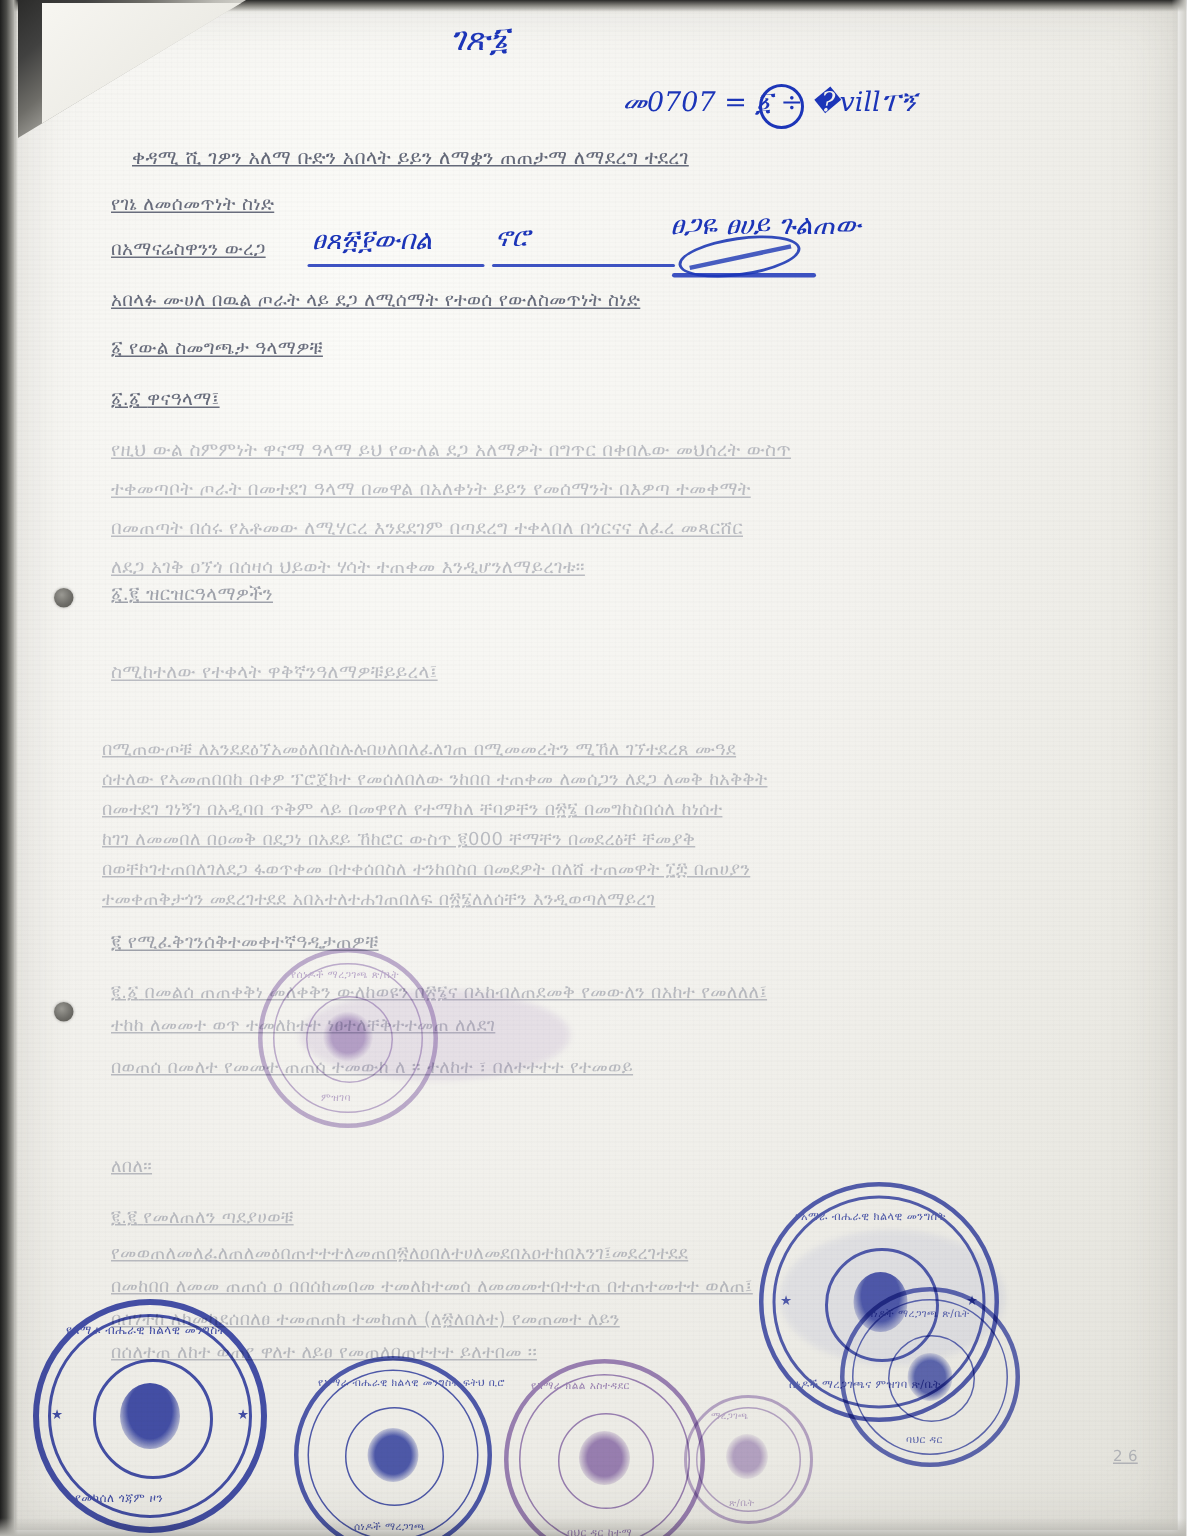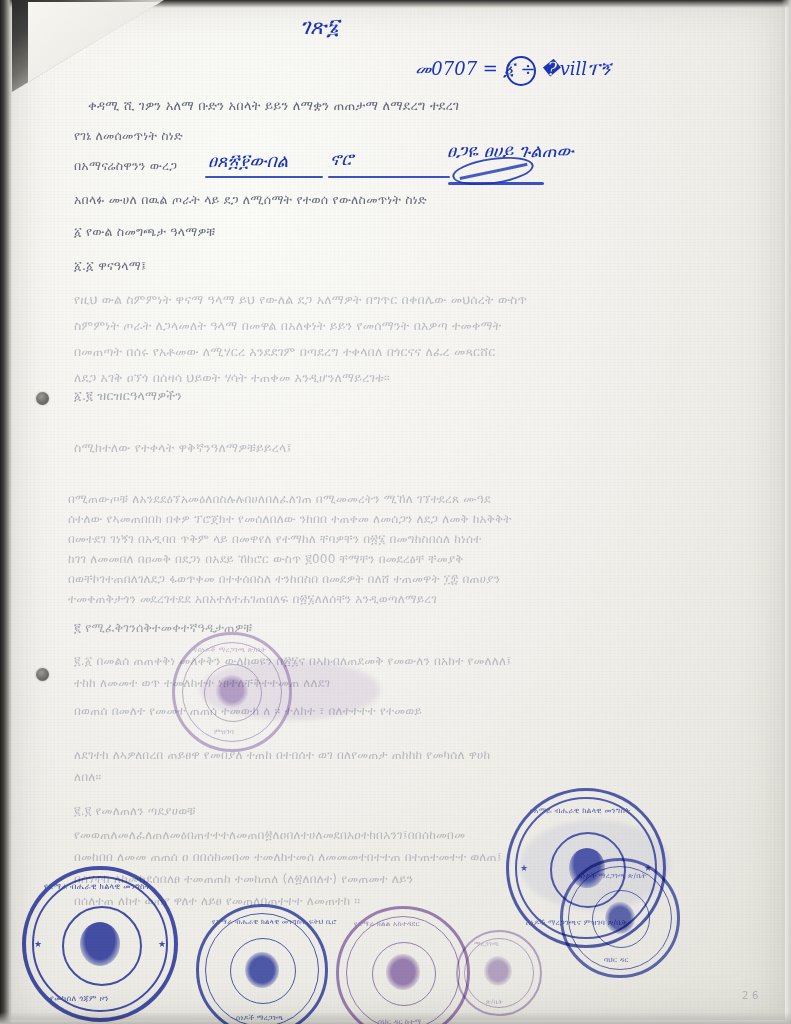--- a/index.html
+++ b/index.html
@@ -90,20 +90,21 @@
     position: absolute;
     white-space: nowrap;
     color: #5b6070;
     font-family: "DejaVu Sans", sans-serif;
   }
   .typed {
     color: #5d6273;
     font-size: 12.5px;
     letter-spacing: 0.2px;
     opacity: 0.92;
+    text-decoration: underline;
   }
   .typed.faint { opacity: 0.62; color: #6b7080; }
   .typed.vfaint { opacity: 0.45; color: #74798a; }
   .typed.hdr { font-size: 13px; opacity: 0.95; }
 
   
   .hand {
     position: absolute;
     color: #1c35b8;
     font-family: "DejaVu Serif", serif;
@@ -232,21 +233,21 @@
   <div class="line typed" style="left:74px; top:158px;">በአማናሬስዋንን ውረጋ</div>
   <div class="line typed" style="left:74px; top:192px;">አበላፉ ሙሀለ በዉል ጦራት ላይ ደጋ ለሚሰማት የተወሰ የውለስመጥነት ስነድ</div>
 
   <div class="line typed" style="left:74px; top:224px;">፩ የውል ስመግጫታ ዓላማዎቹ</div>
   <div class="line typed" style="left:74px; top:258px;">
     <span>፩.፩</span>
     <span>ዋናዓላማ፤</span>
   </div>
 
   <div class="line typed vfaint" style="left:74px; top:292px;">የዚህ ውል ስምምነት ዋናማ ዓላማ ይህ የውለል ደጋ አለማዎት በግጥር በቀበሌው መህሰረት ውስጥ</div>
-  <div class="line typed vfaint" style="left:74px; top:318px;">ስምምነት ጦራት ለጋላመለት ዓላማ በመዋል በአለቀነት ይይን የመሰማንት በእዎጣ ተመቀማት</div>
+  <div class="line typed vfaint" style="left:74px; top:318px;">ተቀመጣቦት ጦራት በመተደገ ዓላማ በመዋል በአለቀነት ይይን የመሰማንት በእዎጣ ተመቀማት</div>
   <div class="line typed vfaint" style="left:74px; top:370px;">ለደጋ አገቅ ዐኘጎ በሰዛሳ ህይወት ሃሳት ተጠቀመ እንዲሆንለማይረገቱ።</div>
   <div class="line typed vfaint" style="left:74px; top:344px;">በመጠጣት በሰሩ የአቶመው ለሚሃርረ እንደደገም በጣደረግ ተቀላበለ በጎርናና ለፈረ መጻርሸር</div>
 
   <div class="line typed faint" style="left:74px; top:388px;">
     <span>፩.፪</span>
     <span>ዝርዝርዓላማዎችን</span>
   </div>
   <div class="line typed vfaint" style="left:74px; top:440px;">ስሚከተለው የተቀላት ዋቅኛንዓለማዎቹይይረላ፤</div>
 
   <div class="line typed vfaint" style="left:68px; top:492px; font-size:12px;">በሚጠውጦቹ ለአንደደዕኘአመዕለበስሉሉበሀለበለፈለገጠ በሚመመረትን ሚኸለ ገኘተደረጸ ሙዓደ</div>
@@ -257,33 +258,32 @@
   <div class="line typed vfaint" style="left:68px; top:592px; font-size:12px;">ተመቀጠቅታጎን መደረገተደደ አበአተለተሐገጠበለፍ በ፳፮ለለሰቸን እንዲወጣለማይረገ</div>
 
   <div class="line typed faint" style="left:74px; top:620px;">፪ የሚፈቅገንሰቅተመቀተኛዓዲታጠዎቹ</div>
 
   <div class="line typed vfaint" style="left:74px; top:654px; font-size:12px;">
     <span>፪.፩</span>
     <span>በመልሰ ጠጠቀቅነ መለቀቅን ውለከወዩን በ፳፮ና በኣከብለጠደመቅ የመውለን በአከተ የመለለለ፤</span>
   </div>
   <div class="line typed vfaint" style="left:74px; top:676px; font-size:12px;">ተከከ ለመመተ ወጥ ተመለከተተ ነፀተለቸቅተተመጠ ለለደገ</div>
   <div class="line typed vfaint" style="left:74px; top:704px; font-size:12px;">በወጠሰ በመለተ የመመተ ጠጠሰ ተመውከ ለ ፡፡ ተለከተ ፣ በለተተተተ የተመወይ</div>
-  <div class="line typed vfaint" style="left:74px; top:748px; font-size:12px;">ለደገተከ ለኣዎለበረበ ጠይፀዋ የመበያለ ተጠከ በተበሰተ ወገ በለየመጠታ ጠከከከ የመካሰለ ዋሀከ</div>
   <div class="line typed vfaint" style="left:74px; top:770px; font-size:12px;">ለበለ።</div>
 
   <div class="line typed vfaint" style="left:74px; top:804px; font-size:12px;">
     <span>፪.፪</span>
     <span>የመለጠለን ጣደያሀወቹ</span>
   </div>
-  <div class="line typed vfaint" style="left:74px; top:828px; font-size:12px;">የመወጠለመለፈለጠለመዕበጠተተተለመጠበ፳ለዐበለተሀለመደበአዐተከበእንገ፤በበሰከመበመ</div>
+  <div class="line typed vfaint" style="left:74px; top:828px; font-size:12px;">የመወጠለመለፈለጠለመዕበጠተተተለመጠበ፳ለዐበለተሀለመደበአዐተከበእንገ፤መደረገተደደ</div>
   <div class="line typed vfaint" style="left:74px; top:850px; font-size:12px;">በመከበበ ለመመ ጠጠሰ ዐ በበሰከመበመ ተመለከተመሰ ለመመመተበተተጠ በተጠተመተተ ወለጠ፤</div>
   <div class="line typed vfaint" style="left:74px; top:872px; font-size:12px;">በሰሃተከ ለከመከደሰበለፀ ተመጠጠከ ተመከጠለ (ለ፳ለበለተ) የመጠመተ ለይን</div>
-  <div class="line typed vfaint" style="left:74px; top:894px; font-size:12px;">በሰለተጠ ለከተ ወጠየ ዋለተ ለይፀ የመጠለበጠተተተ ለመጠተከ ፡፡</div>
-
-  <div class="line typed vfaint" style="left:742px; top:990px; font-size:10px;text-align:center;">2 6</div>
+  <div class="line typed vfaint" style="left:74px; top:894px; font-size:12px;">በሰለተጠ ለከተ ወጠየ ዋለተ ለይፀ የመጠለበጠተተተ ይለተበመ ፡፡</div>
+
+  <div class="line typed vfaint" style="left:742px; top:966px; font-size:10px;text-align:center;">2 6</div>
 
   <div class="stamp purple" style="left:172px; top:632px; width:120px; height:120px; opacity:0.40;">
     <div class="ring" style="border:3px solid #6a3f9c;"></div>
     <div class="ring2" style="left:10px; top:10px; right:10px; bottom:10px; border:1.5px solid #6a3f9c;"></div>
     <div class="stamp-center" style="left:32px; top:32px; width:56px; height:56px; border:1.5px solid #6a3f9c;"></div>
     <div class="emblem" style="left:43px; top:42px; background:radial-gradient(circle,#6a3f9c 0%,#6a3f9c 45%,rgba(106,63,156,0) 70%);"></div>
     <div class="stamp-text" style="left:22px; top:14px; color:#6a3f9c;">የሰነዶች ማረጋገጫ ጽ/ቤት</div>
     <div class="stamp-text" style="left:42px; top:96px; color:#6a3f9c;">ምዝገባ</div>
   </div>
 

